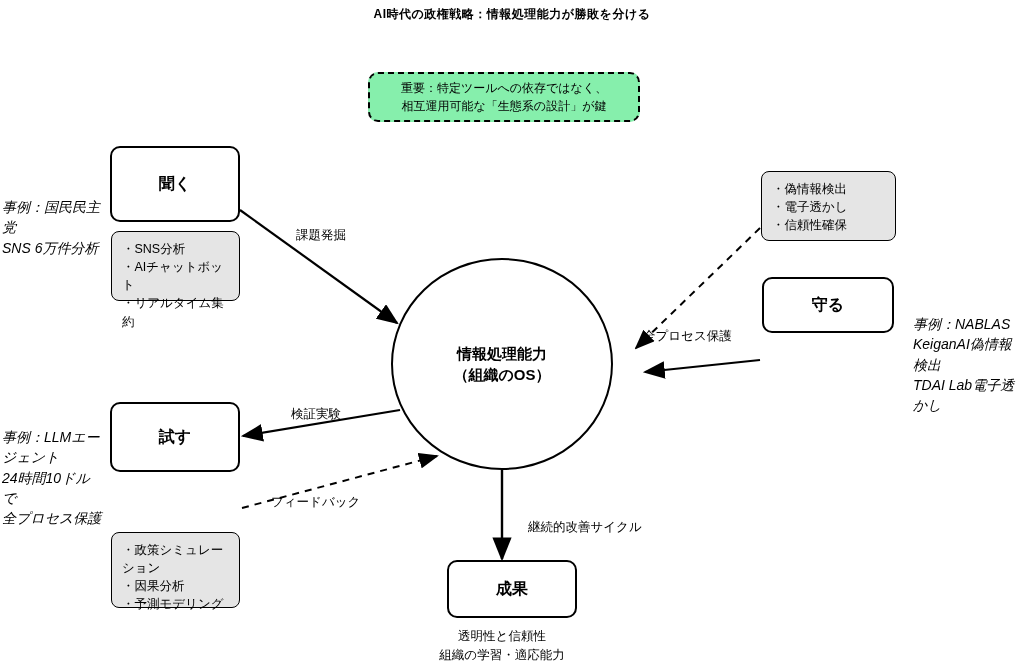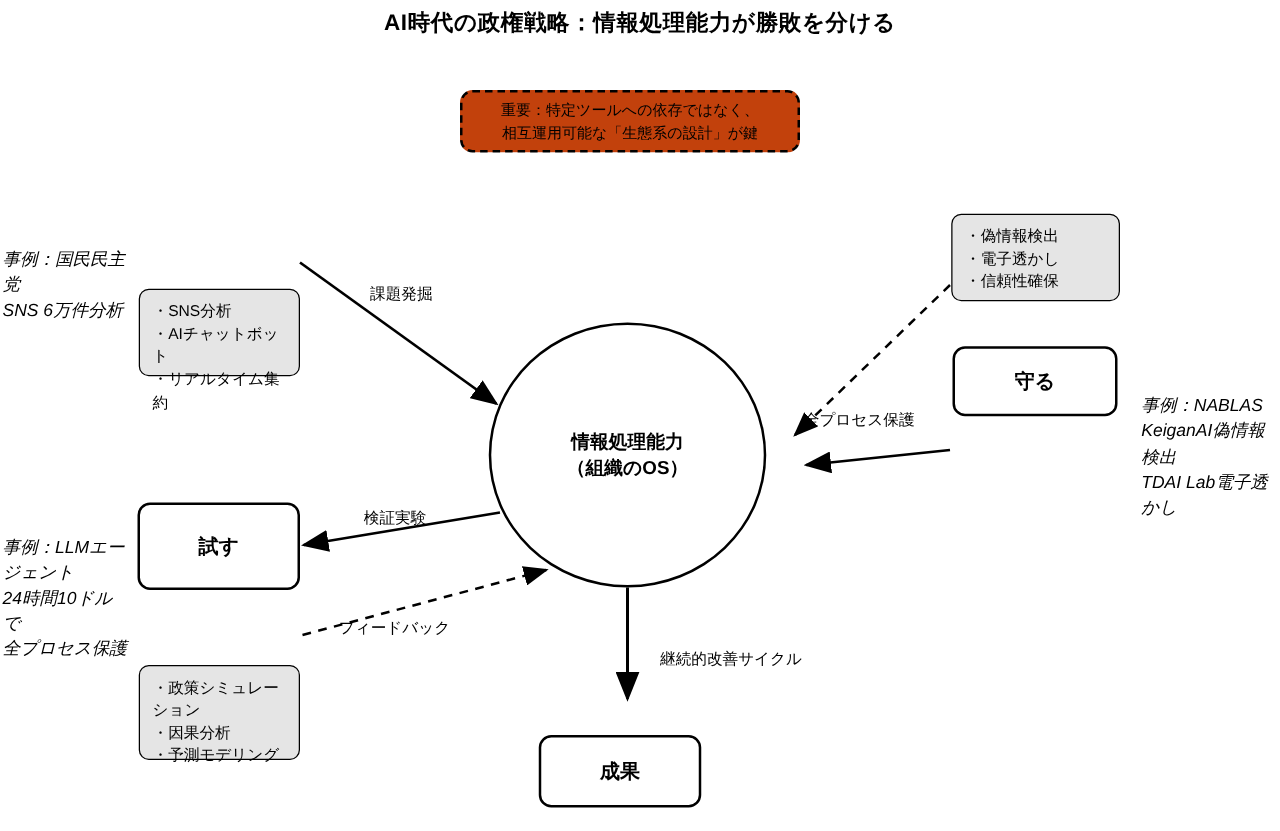--- a/index.html
+++ b/index.html
@@ -17,21 +17,21 @@
     height: 665px;
     overflow: hidden;
     background: #ffffff;
   }
   #title {
     position: absolute;
     left: 0;
     top: 6px;
     width: 1024px;
     text-align: center;
-    font-size: 18px;
+    font-size: 12px;
     font-weight: bold;
     letter-spacing: 0.5px;
   }
   svg#wires {
     position: absolute;
     left: 0;
     top: 0;
     width: 1024px;
     height: 665px;
   }
@@ -71,21 +71,21 @@
     font-weight: bold;
     font-size: 15px;
     line-height: 1.4;
     white-space: pre-line;
   }
   .note-dashed {
     position: absolute;
     box-sizing: border-box;
     border: 2.5px dashed #000;
     border-radius: 10px;
-    background: #c2410c;
+    background: #86efac;
     font-size: 12px;
     line-height: 1.5;
     display: flex;
     align-items: center;
     justify-content: center;
     text-align: center;
     white-space: pre-line;
   }
   .side-note {
     position: absolute;
@@ -133,20 +133,21 @@
 
     <line x1="502" y1="470" x2="502" y2="559" stroke="#000" stroke-width="2.4" marker-end="url(#arrow)"></line>
   </svg>
 
   <div class="note-dashed" style="left:368px; top:72px; width:272px; height:50px;">重要：特定ツールへの依存ではなく、
 相互運用可能な「生態系の設計」が鍵</div>
 
   <div class="hub" style="left:391px; top:258px; width:222px; height:212px;">情報処理能力
 （組織のOS）</div>
 
+  <div class="node" style="left:110px; top:146px; width:130px; height:76px;">聞く</div>
 
   <div class="listbox" style="left:111px; top:231px; width:129px; height:70px;">・SNS分析
 ・AIチャットボット
 ・リアルタイム集約</div>
 
   <div class="side-note" style="left:2px; top:197px; width:100px;">事例：国民民主党
 SNS 6万件分析</div>
 
   <div class="node" style="left:110px; top:402px; width:130px; height:70px;">試す</div>
 
@@ -161,22 +162,24 @@
   <div class="listbox" style="left:761px; top:171px; width:135px; height:70px;">・偽情報検出
 ・電子透かし
 ・信頼性確保</div>
 
   <div class="node" style="left:762px; top:277px; width:132px; height:56px;">守る</div>
 
   <div class="side-note" style="left:913px; top:314px; width:110px;">事例：NABLAS
 KeiganAI偽情報検出
 TDAI Lab電子透かし</div>
 
-  <div class="node" style="left:431px; top:560px; width:130px; height:58px;margin-top:28px;">成果</div>
+  <div class="node" style="left:447px; top:560px; width:130px; height:58px;">成果</div>
 
+  <div class="caption" style="left:402px; top:627px; width:200px;">透明性と信頼性
+組織の学習・適応能力</div>
 
   <div class="edge-label" style="left:296px; top:227px;">課題発掘</div>
 
   <div class="edge-label" style="left:291px; top:406px;">検証実験</div>
 
   <div class="edge-label" style="left:271px; top:494px;">フィードバック</div>
 
   <div class="edge-label" style="left:643px; top:328px;">全プロセス保護</div>
 
   <div class="edge-label" style="left:512px; top:519px;margin-left:16px;">継続的改善サイクル</div>

